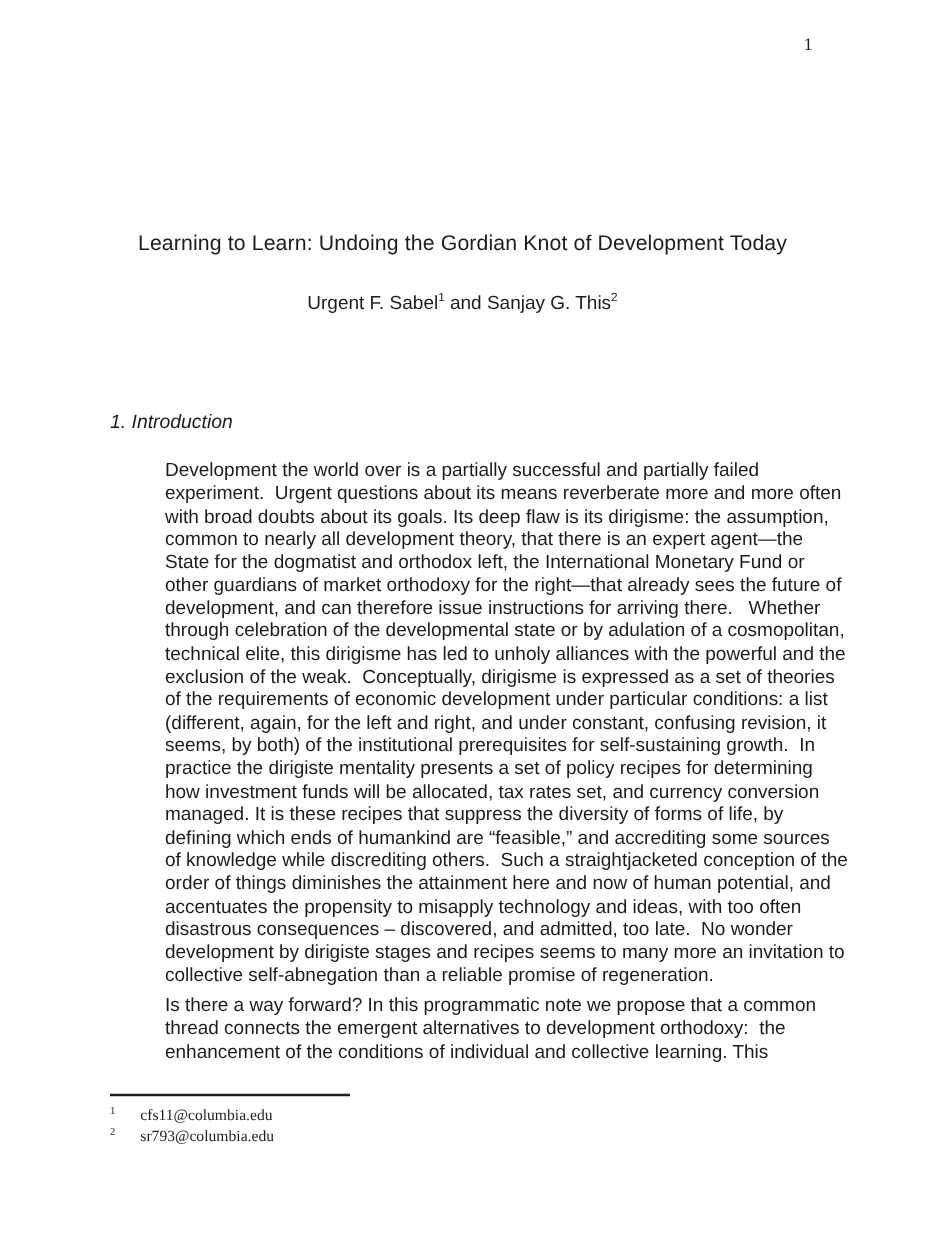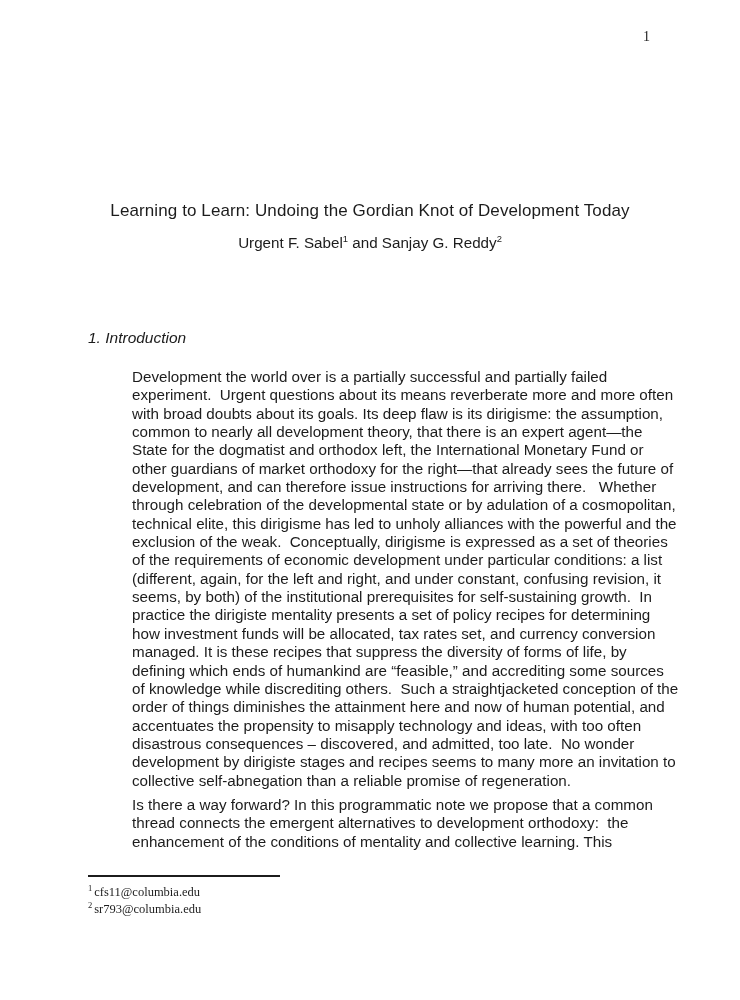--- a/index.html
+++ b/index.html
@@ -14,21 +14,21 @@
   }
   .page-number {
     position: absolute;
     top: 29px;
     left: 643px;
     font-family: "Liberation Serif", "DejaVu Serif", serif;
     font-size: 14px;
   }
   .title {
     position: absolute;
-    top: 201px;
+    top: 185px;
     left: 0;
     width: 740px;
     margin: 0;
     text-align: center;
     font-size: 17px;
     font-weight: normal;
     letter-spacing: 0.1px;
   }
   .authors {
     position: absolute;
@@ -77,32 +77,32 @@
     left: 88px;
     font-family: "Liberation Serif", "DejaVu Serif", serif;
     font-size: 12.5px;
     line-height: 17px;
   }
   .footnote sup {
     font-size: 68%;
     vertical-align: super;
     line-height: 0;
   }
-  .footnote .fn-text { margin-left: 2px; }
+  .footnote .fn-text { margin-left: 20px; }
 </style>
 </head>
 <body>
 
 <div class="page">
 
   <div class="page-number">1</div>
 
   <h1 class="title">Learning to Learn: Undoing the Gordian Knot of Development Today</h1>
 
-  <div class="authors"><span>Urgent F. Sabel</span><sup>1</sup><span> and </span><span>Sanjay G. Reddy</span><sup>2</sup></div>
+  <div class="authors"><span>Urgent F. Sabel</span><sup>1</sup><span> and </span><span>Sanjay G. This</span><sup>2</sup></div>
 
   <h2 class="section-heading">1. Introduction</h2>
 
   <div class="para para1">Development the world over is a partially successful and partially failed
 experiment.  Urgent questions about its means reverberate more and more often
 with broad doubts about its goals. Its deep flaw is its dirigisme: the assumption,
 common to nearly all development theory, that there is an expert agent—the
 State for the dogmatist and orthodox left, the International Monetary Fund or
 other guardians of market orthodoxy for the right—that already sees the future of
 development, and can therefore issue instructions for arriving there.   Whether
@@ -118,21 +118,21 @@
 defining which ends of humankind are “feasible,” and accrediting some sources
 of knowledge while discrediting others.  Such a straightjacketed conception of the
 order of things diminishes the attainment here and now of human potential, and
 accentuates the propensity to misapply technology and ideas, with too often
 disastrous consequences – discovered, and admitted, too late.  No wonder
 development by dirigiste stages and recipes seems to many more an invitation to
 collective self-abnegation than a reliable promise of regeneration.</div>
 
   <div class="para para2">Is there a way forward? In this programmatic note we propose that a common
 thread connects the emergent alternatives to development orthodoxy:  the
-enhancement of the conditions of mentality and collective learning. This</div>
+enhancement of the conditions of individual and collective learning. This</div>
 
   <div class="footnote-rule"></div>
 
   <div class="footnotes">
     <div class="footnote"><sup>1</sup><span class="fn-text">cfs11@columbia.edu</span></div>
     <div class="footnote"><sup>2</sup><span class="fn-text">sr793@columbia.edu</span></div>
   </div>
 
 </div>
 

